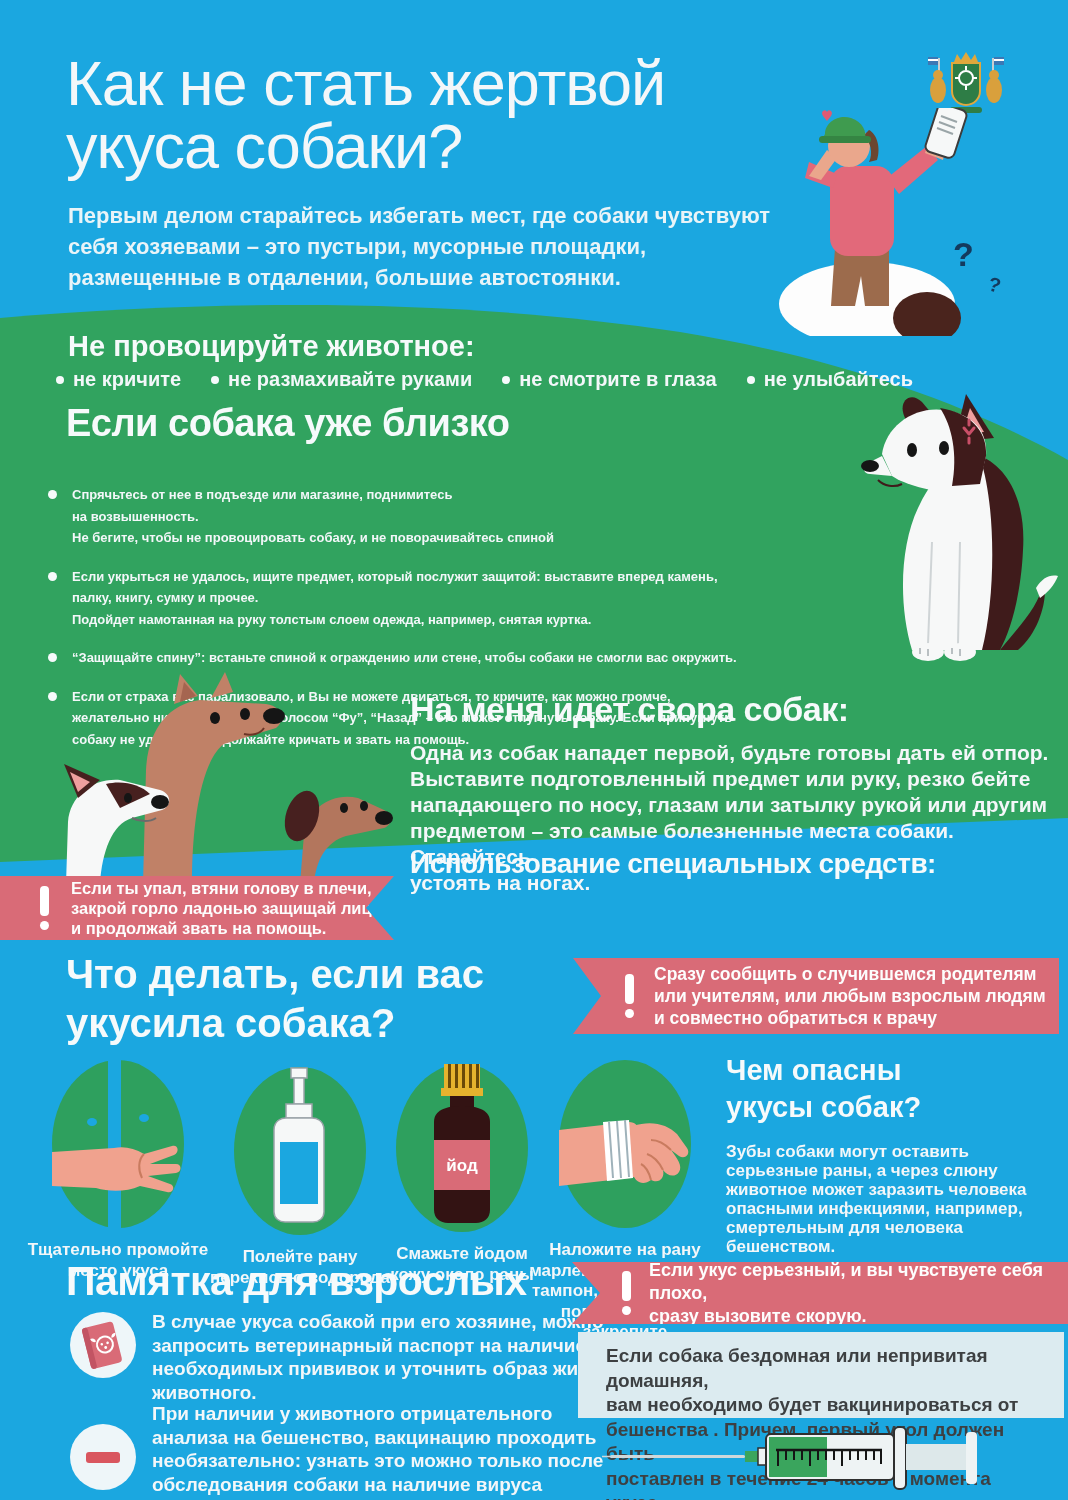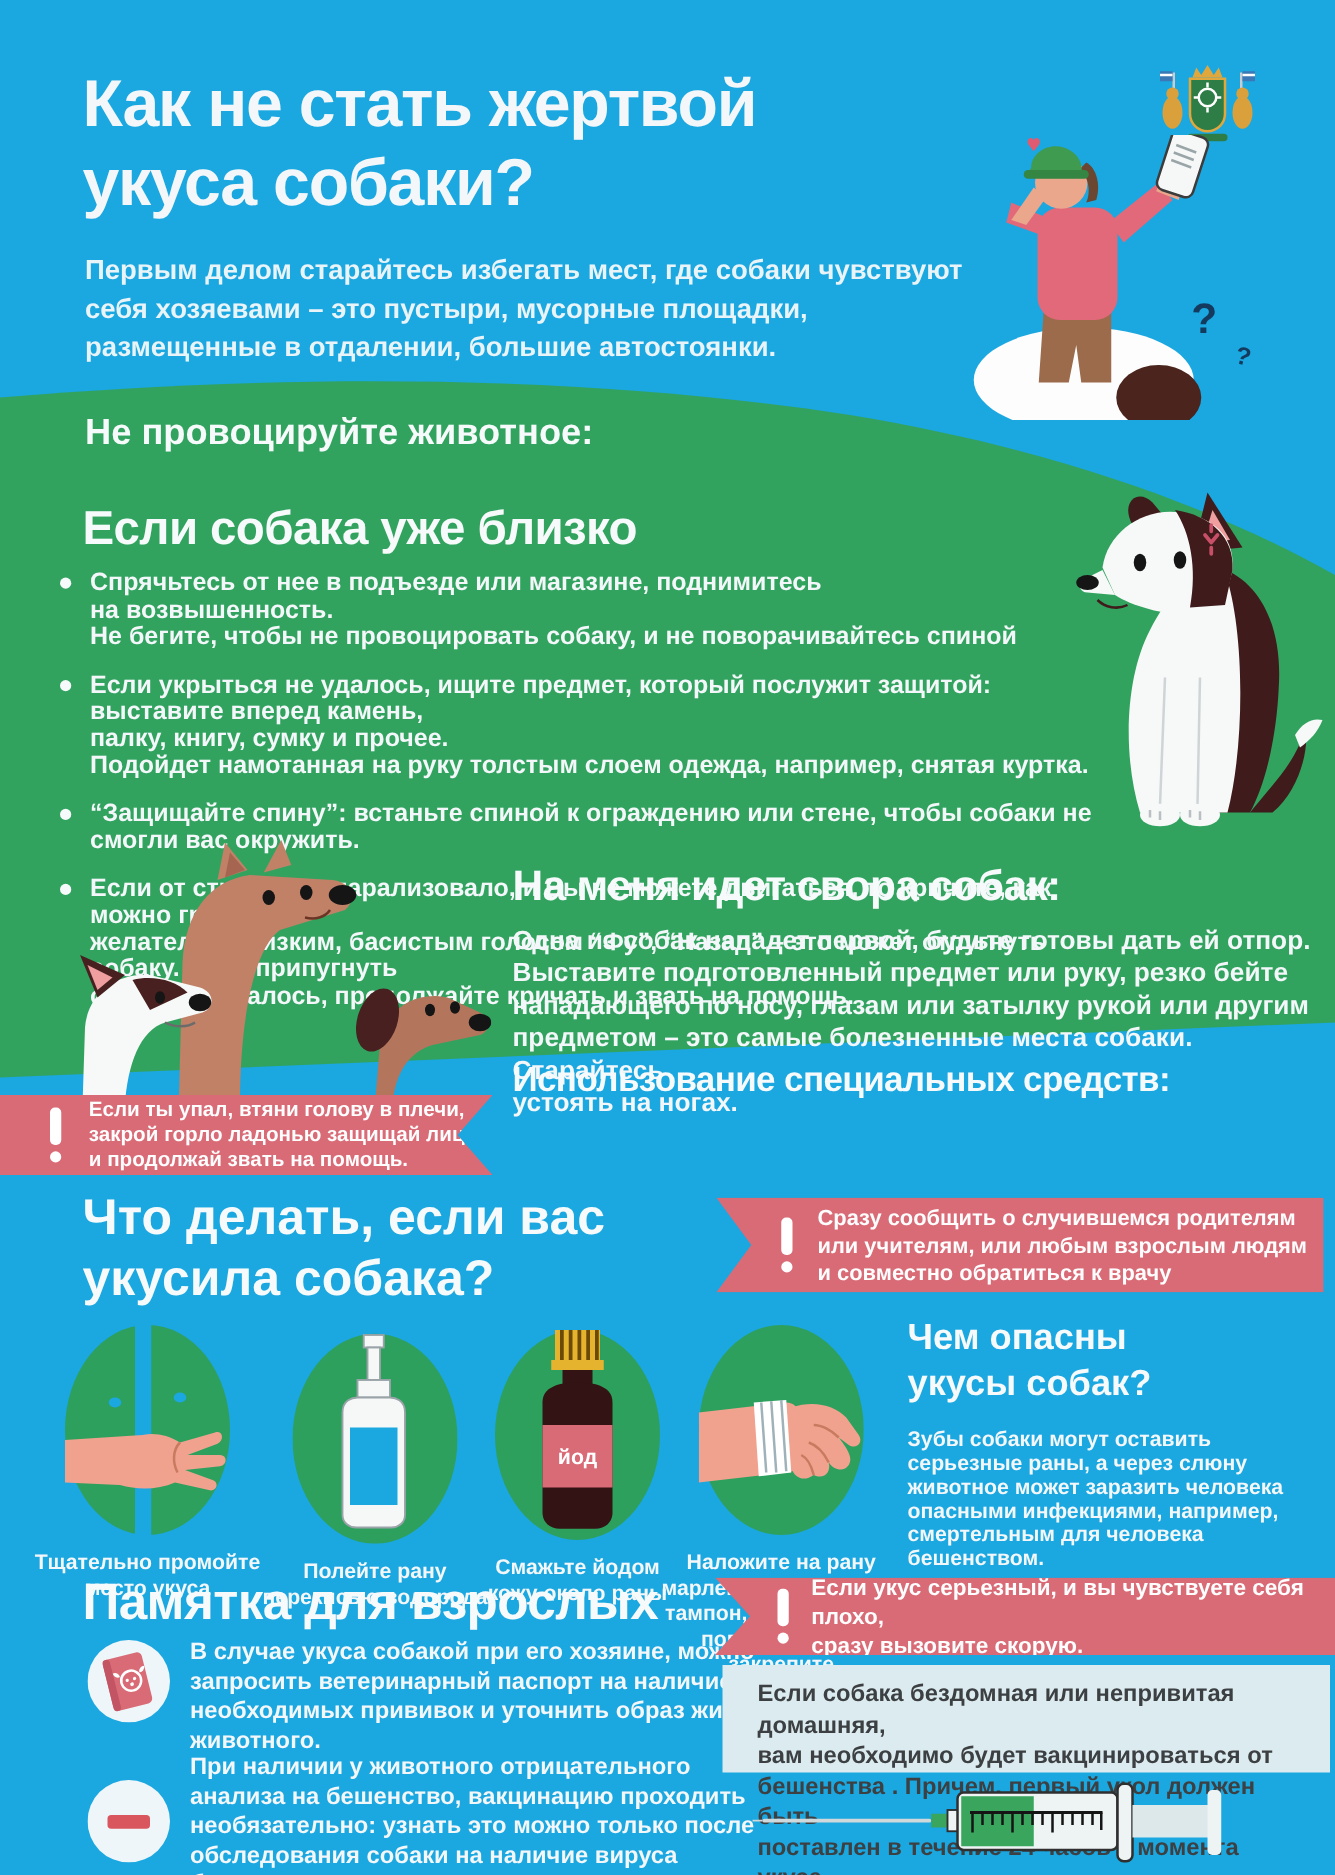--- a/index.html
+++ b/index.html
@@ -1,31 +1,31 @@
 <!DOCTYPE html>
 <html><head>
 <meta charset="utf-8">
 <style>
   html,body{margin:0;padding:0;background:#1ba7e0;}
   .poster{position:relative;width:1068px;height:1500px;background:#1ba7e0;overflow:hidden;
           font-family:"Liberation Sans",sans-serif;color:#f3f7f9;}
   .abs{position:absolute;}
   .pre{white-space:pre-line;}
 
-  .h1{font-size:53px;line-height:63px;font-weight:bold;letter-spacing:-1px;}
+  .h1{font-size:63px;line-height:63px;font-weight:normal;letter-spacing:-1px;}
   .intro{font-size:22px;line-height:31px;font-weight:bold;color:#e9f4f8;}
 
   .sec-h{font-weight:bold;color:#f6fafb;}
   .provoke-h{font-size:29px;}
   .provoke-items{display:flex;gap:30px;font-size:20px;font-weight:bold;}
   .provoke-item{display:flex;align-items:center;gap:9px;}
   .pdot{width:8px;height:8px;border-radius:50%;background:#f6fafb;flex:0 0 auto;}
 
   .close-h{font-size:38px;letter-spacing:-0.5px;}
-  .blist{width:830px;font-size:20px;line-height:21.5px;font-weight:bold;}
+  .blist{width:830px;font-size:13px;line-height:21.5px;font-weight:bold;margin-top:28px;}
   .bitem{position:relative;padding-left:26px;margin-bottom:17px;}
   .bitem::before{content:"";position:absolute;left:2px;top:6px;width:9px;height:9px;border-radius:50%;background:#f6fafb;}
 
   .pack-h{font-size:34px;letter-spacing:-0.5px;}
   .pack-t{font-size:21px;line-height:26px;font-weight:bold;}
   .special-h{font-size:28px;letter-spacing:-0.5px;}
   .special-t{font-size:19px;line-height:24px;font-weight:bold;}
 
   .ribbon{background:#d96b77;color:#fdfdfd;display:flex;align-items:center;font-weight:bold;}
   .ribbon-right-notch{clip-path:polygon(0 0,100% 0,calc(100% - 28px) 50%,100% 100%,0 100%);}
@@ -96,20 +96,38 @@
     <text x="212" y="182" font-size="20" font-weight="bold" fill="#143a5e" font-family="Liberation Sans, sans-serif" transform="rotate(14 212 182)">?</text>
   </svg>
 
   <div class="abs h1 pre" style="left:66px;top:52px;">Как не стать жертвой
 укуса собаки?</div>
   <div class="abs intro pre" style="left:68px;top:200px;width:760px;">Первым делом старайтесь избегать мест, где собаки чувствуют
 себя хозяевами – это пустыри, мусорные площадки,
 размещенные в отдалении, большие автостоянки.</div>
 
   <div class="abs sec-h provoke-h" style="left:68px;top:330px;">Не провоцируйте животное:</div>
+  <div class="abs provoke-items" style="left:56px;top:368px;">
+    <div class="provoke-item">
+        <span class="pdot"></span>
+        <span>не кричите</span>
+      </div>
+    <div class="provoke-item">
+        <span class="pdot"></span>
+        <span>не размахивайте руками</span>
+      </div>
+    <div class="provoke-item">
+        <span class="pdot"></span>
+        <span>не смотрите в глаза</span>
+      </div>
+    <div class="provoke-item">
+        <span class="pdot"></span>
+        <span>не улыбайтесь</span>
+      </div>
+  </div>
 
   <div class="abs sec-h close-h" style="left:66px;top:402px;">Если собака уже близко</div>
   <div class="abs blist" style="left:46px;top:456px;">
     <div class="bitem pre">Спрячьтесь от нее в подъезде или магазине, поднимитесь
 на возвышенность.
 Не бегите, чтобы не провоцировать собаку, и не поворачивайтесь спиной</div>
     <div class="bitem pre">Если укрыться не удалось, ищите предмет, который послужит защитой: выставите вперед камень,
 палку, книгу, сумку и прочее.
 Подойдет намотанная на руку толстым слоем одежда, например, снятая куртка.</div>
     <div class="bitem pre">“Защищайте спину”: встаньте спиной к ограждению или стене, чтобы собаки не смогли вас окружить.</div>

